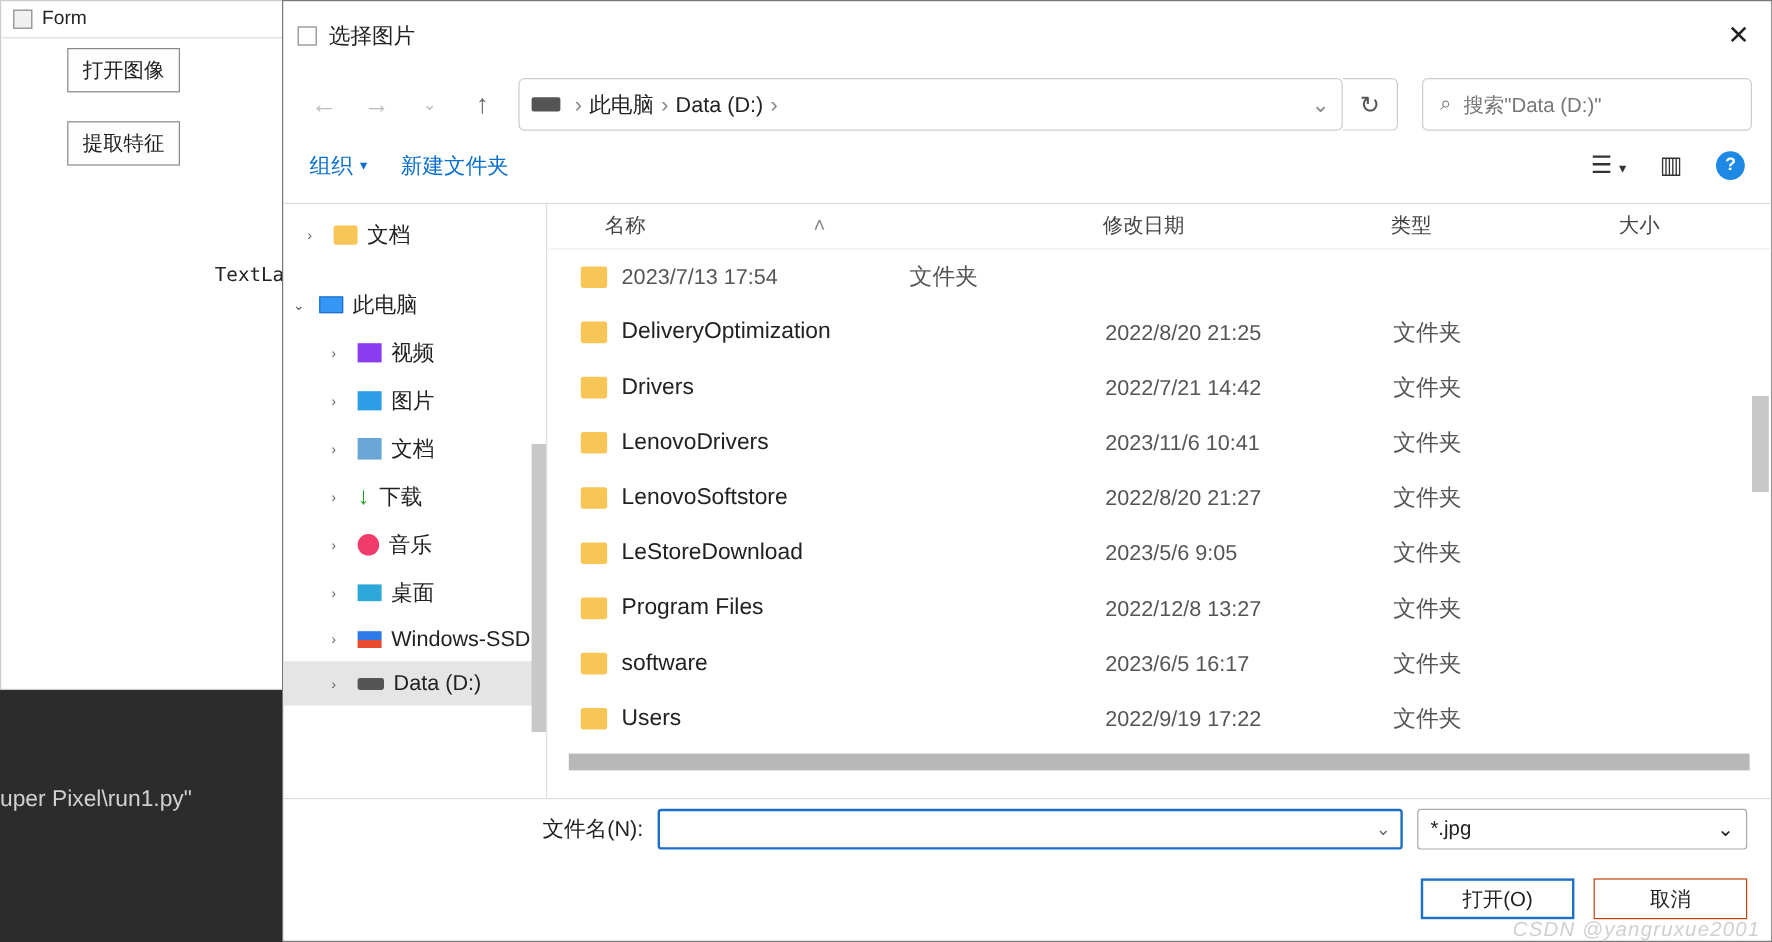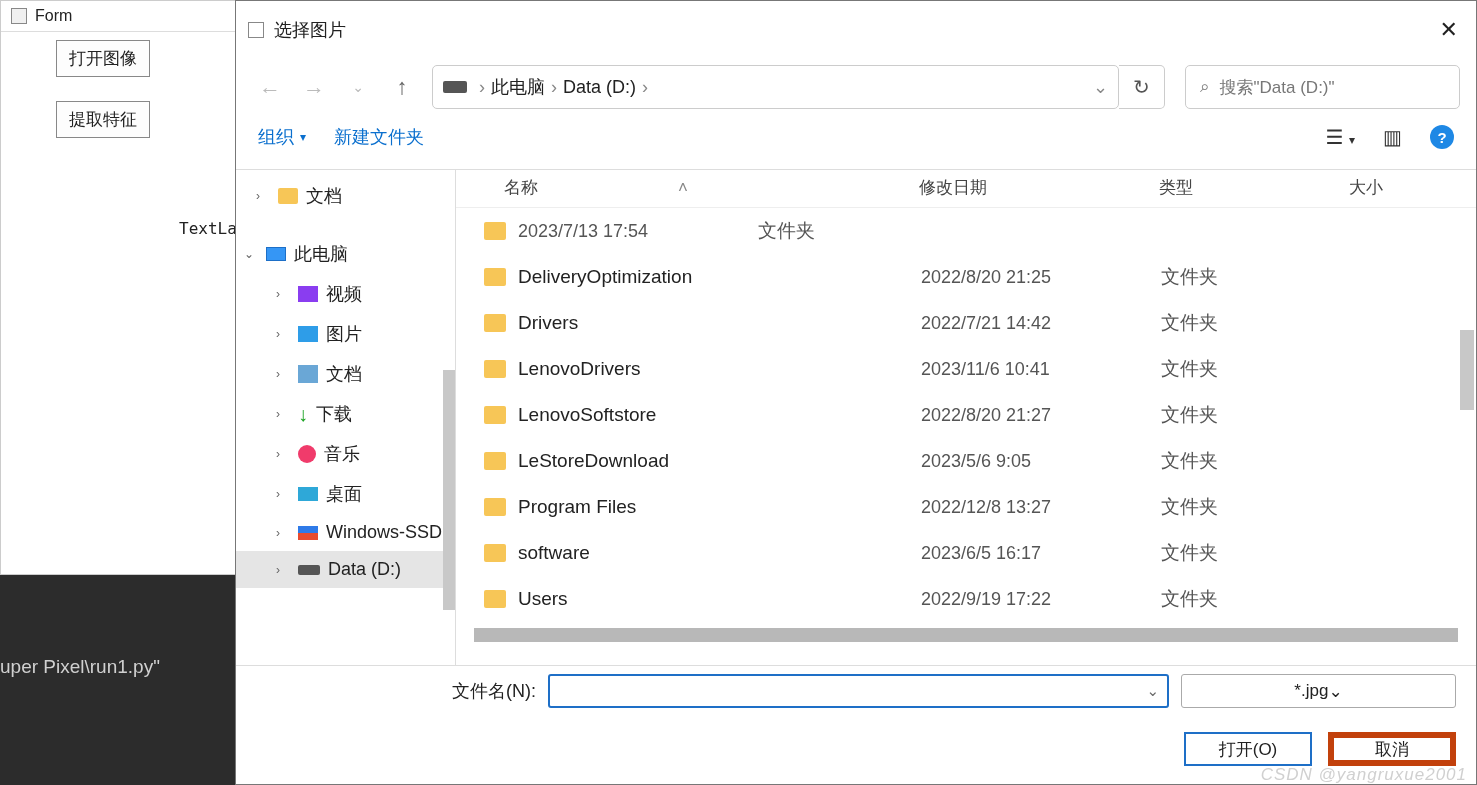--- a/index.html
+++ b/index.html
@@ -74,23 +74,23 @@
 .file-row .type { width: 190px; color: #555; }
 .file-hscroll { height: 14px; background: #b8b8b8; margin: 6px 18px 0 18px; }
 .file-vscroll { position: absolute; right: 2px; top: 160px; width: 14px; height: 80px; background: #c8c8c8; }
 
 
 .bottom { position: absolute; bottom: 0; left: 0; right: 0; padding: 12px 20px 18px 20px; }
 .fn-row { display: flex; align-items: center; gap: 12px; margin-bottom: 24px; }
 .fn-label { width: 280px; text-align: right; font-size: 18px; }
 .fn-input { flex: 1; height: 34px; border: 2px solid #1e6fc7; border-radius: 3px; display: flex; align-items: center; justify-content: flex-end; padding: 0 8px; }
 .fn-input .dd { color: #666; }
-.filter { width: 275px; height: 34px; border: 1px solid #aaa; border-radius: 3px; display: flex; align-items: center; justify-content: center; padding: 0 10px; font-size: 17px; }
+.filter { width: 275px; height: 34px; border: 1px solid #aaa; border-radius: 3px; display: flex; align-items: center; justify-content: space-between; padding: 0 10px; font-size: 17px; }
 .btn-row { display: flex; justify-content: flex-end; gap: 16px; }
-.dlg-btn { width: 128px; height: 34px; border: 6px solid #c2410c; background: #fff; display: flex; align-items: center; justify-content: center; font-size: 17px; cursor: pointer; }
+.dlg-btn { width: 128px; height: 34px; border: 1px solid #c2410c; background: #fff; display: flex; align-items: center; justify-content: center; font-size: 17px; cursor: pointer; }
 .dlg-btn.primary { border: 2px solid #1e6fc7; }
 
 .watermark { position: absolute; right: 10px; bottom: 0; color: #d0d0d0; font-size: 17px; font-style: italic; letter-spacing: 1px; pointer-events: none; }
 </style>
 </head>
 <body>
 
 <div class="bg-form">
   <div class="title">
     <span class="win-icon"></span>

